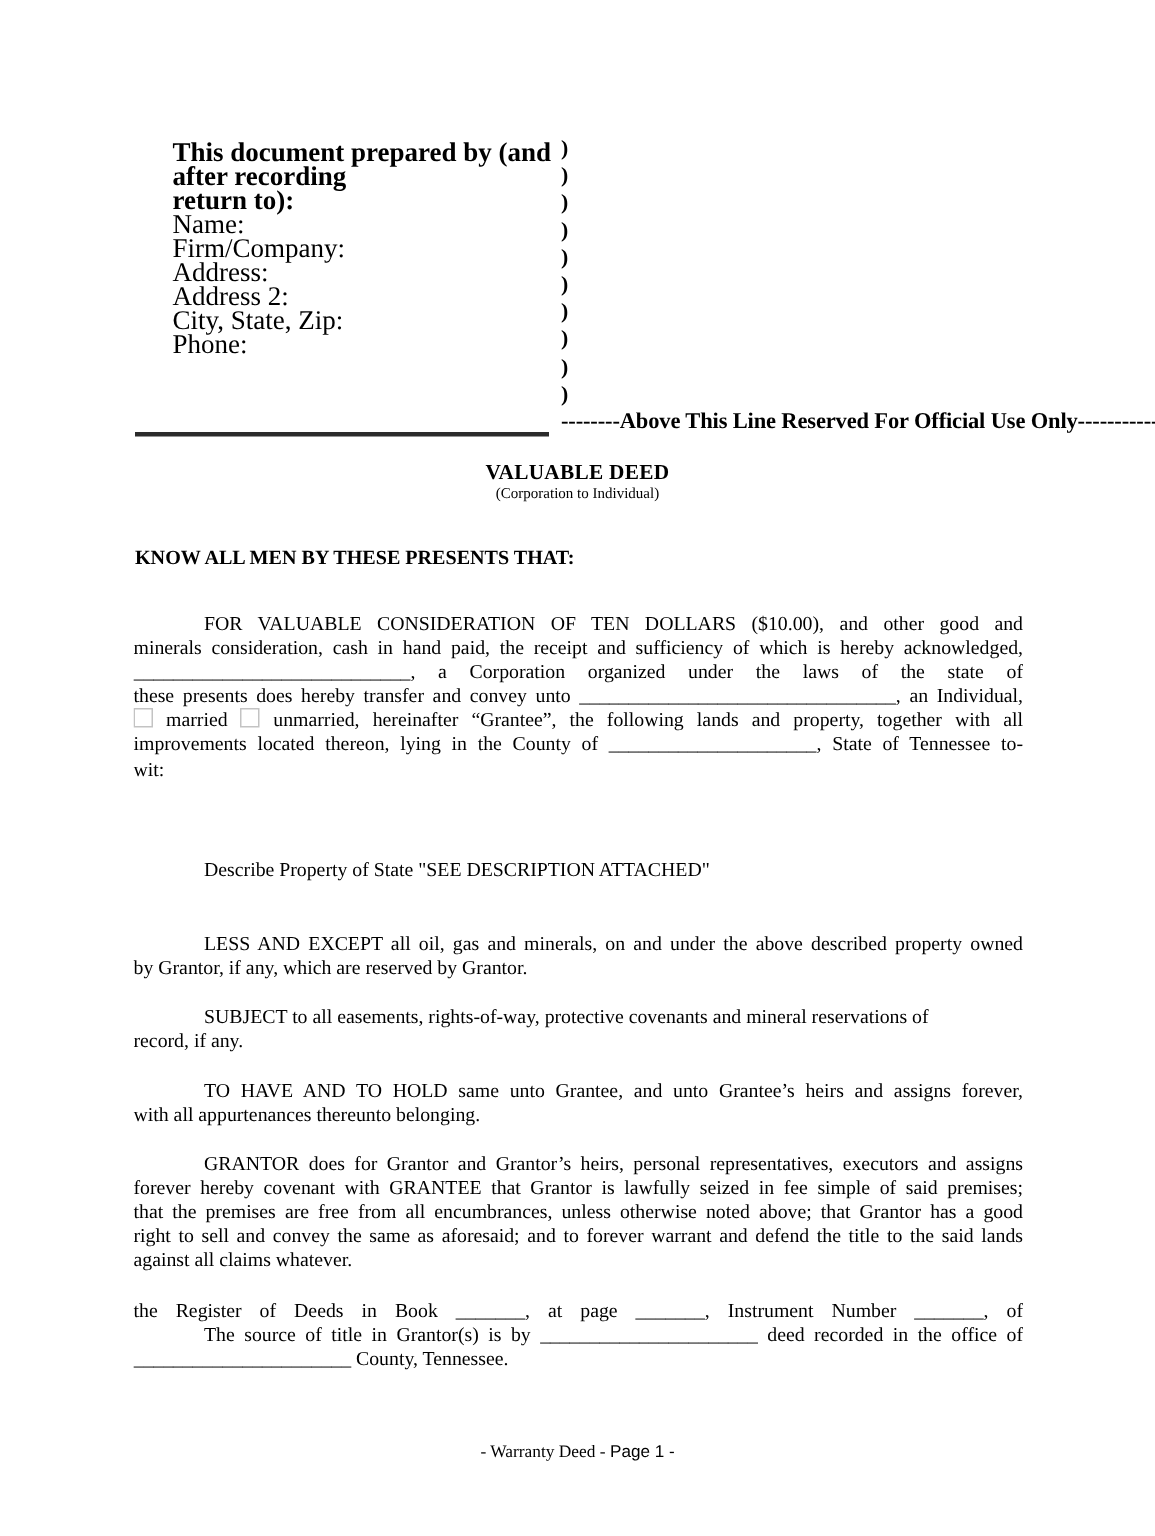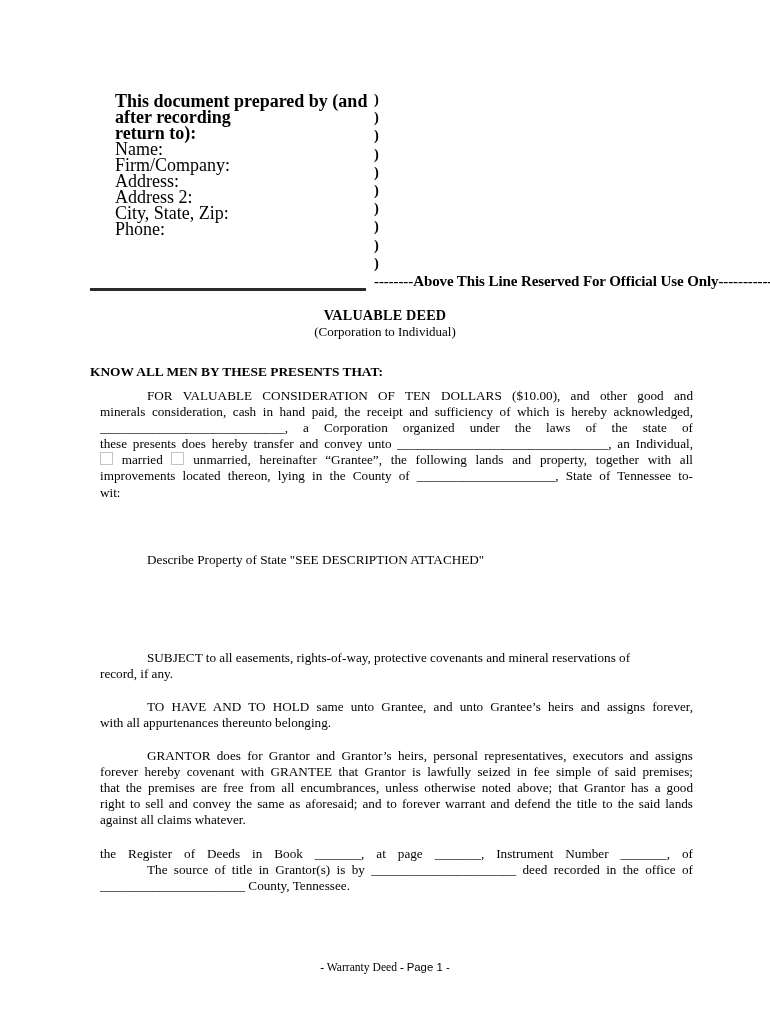--- a/index.html
+++ b/index.html
@@ -44,32 +44,32 @@
   
   .title {
     left:0; top:307px; width:770px;
     text-align:center;
     font-size:14.2px; font-weight:bold;
     letter-spacing:0.2px;
   }
   .subtitle {
     left:0; top:324px; width:770px;
     text-align:center;
-    font-size:13px;
+    font-size:10px;
   }
 
   .know {
     left:90px; top:364px;
     font-size:13.4px; font-weight:bold;
   }
 
   
   .blockp {
-    left:100px; width:593px;
-    font-size:13.2px; line-height:16.1px;
+    left:89px; width:593px;
+    font-size:13.2px; line-height:16.1px;margin-top:20px;
   }
   .blockp > div { height:16.1px; overflow:hidden; }
   .j  { text-align:justify; text-align-last:justify; }
   .lft{ text-align:left; text-align-last:left; }
   .ind{ padding-left:47px; }
 
   .p1      { top:388px; }
   .descr   { top:552px; }
   .lessp   { top:601px; }
   .subjp   { top:650px; }
@@ -142,20 +142,24 @@
       <span>unmarried, hereinafter “Grantee”, the following lands and property, together with all</span>
     </div>
     <div class="j">improvements located thereon, lying in the County of _____________________, State of Tennessee to-</div>
     <div class="lft">wit:</div>
   </div>
 
   <div class="abs blockp descr">
     <div class="lft ind">Describe Property of State "SEE DESCRIPTION ATTACHED"</div>
   </div>
 
+  <div class="abs blockp lessp">
+    <div class="j ind">LESS AND EXCEPT all oil, gas and minerals, on and under the above described property owned</div>
+    <div class="lft">by Grantor, if any, which are reserved by Grantor.</div>
+  </div>
 
   <div class="abs blockp subjp">
     <div class="lft ind">SUBJECT to all easements, rights-of-way, protective covenants and mineral reservations of</div>
     <div class="lft">record, if any.</div>
   </div>
 
   <div class="abs blockp havep">
     <div class="j ind">TO HAVE AND TO HOLD same unto Grantee, and unto Grantee’s heirs and assigns forever,</div>
     <div class="lft">with all appurtenances thereunto belonging.</div>
   </div>

